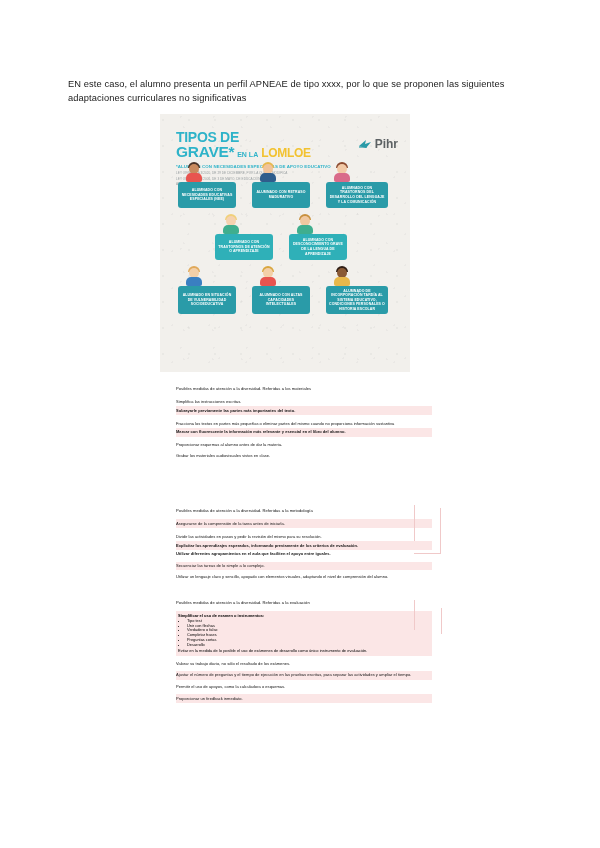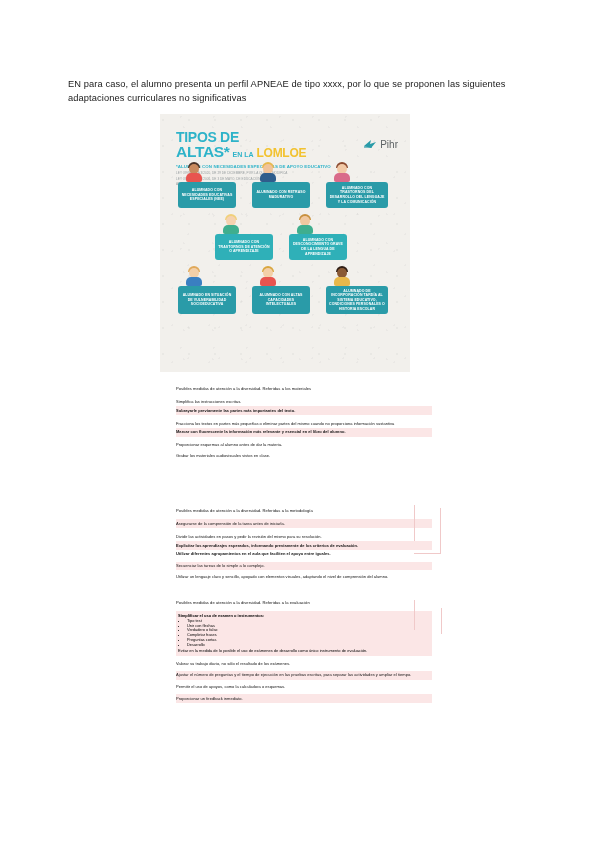--- a/index.html
+++ b/index.html
@@ -111,22 +111,22 @@
   }
   .ig-logo {
     position: absolute;
     right: 12px;
     top: 22px;
     display: flex;
     align-items: center;
     gap: 2px;
   }
   .ig-logo-word {
-    font-size: 10px;
-    font-weight: normal;
+    font-size: 12px;
+    font-weight: bold;
     color: #5c6163;
   }
 
   
   .ig-box {
     position: absolute;
     background: #2a9ba8;
     border-radius: 3px;
     color: #ffffff;
     font-size: 3.5px;
@@ -216,29 +216,29 @@
   .art-v2 { left: 440px; top: 508px; width: 1px; height: 46px; }
   .art-h1 { left: 414px; top: 553px; width: 27px; height: 1px; }
   .art-v3 { left: 414px; top: 600px; width: 1px; height: 30px; }
   .art-v4 { left: 441px; top: 608px; width: 1px; height: 26px; }
 </style>
 </head>
 <body>
 
 <div class="page">
 
-  <p class="intro">EN para caso, el alumno presenta un perfil APNEAE de tipo xxxx, por lo que se proponen las siguientes adaptaciones curriculares no significativas</p>
+  <p class="intro">EN este caso, el alumno presenta un perfil APNEAE de tipo xxxx, por lo que se proponen las siguientes adaptaciones curriculares no significativas</p>
 
   <div class="info-wrap">
     <div class="info-noise"></div>
 
     <div class="ig-title">
       <div class="ig-t1">TIPOS DE</div>
       <div class="ig-t2row">
-        <span class="ig-t2">ALTAS*</span>
+        <span class="ig-t2">GRAVE*</span>
         <span class="ig-enla">EN LA</span>
         <span class="ig-lomloe">LOMLOE</span>
       </div>
       <div class="ig-sub">*ALUMNOS CON NECESIDADES ESPECÍFICAS DE APOYO EDUCATIVO</div>
       <div class="ig-law">LEY ORGÁNICA 3/2020, DE 29 DE DICIEMBRE, POR LA QUE SE MODIFICA</div>
       <div class="ig-law">LEY ORGÁNICA 2/2006, DE 3 DE MAYO, DE EDUCACIÓN</div>
       <div class="ig-law">ART 71.2</div>
     </div>
 
     <div class="ig-logo">

